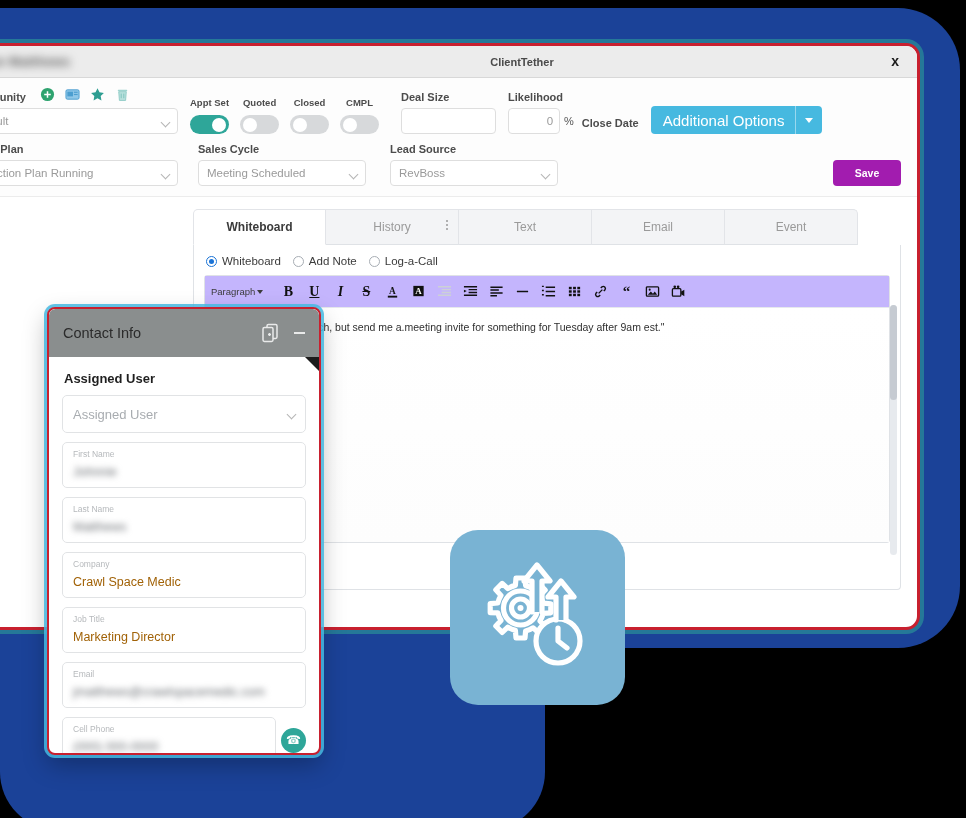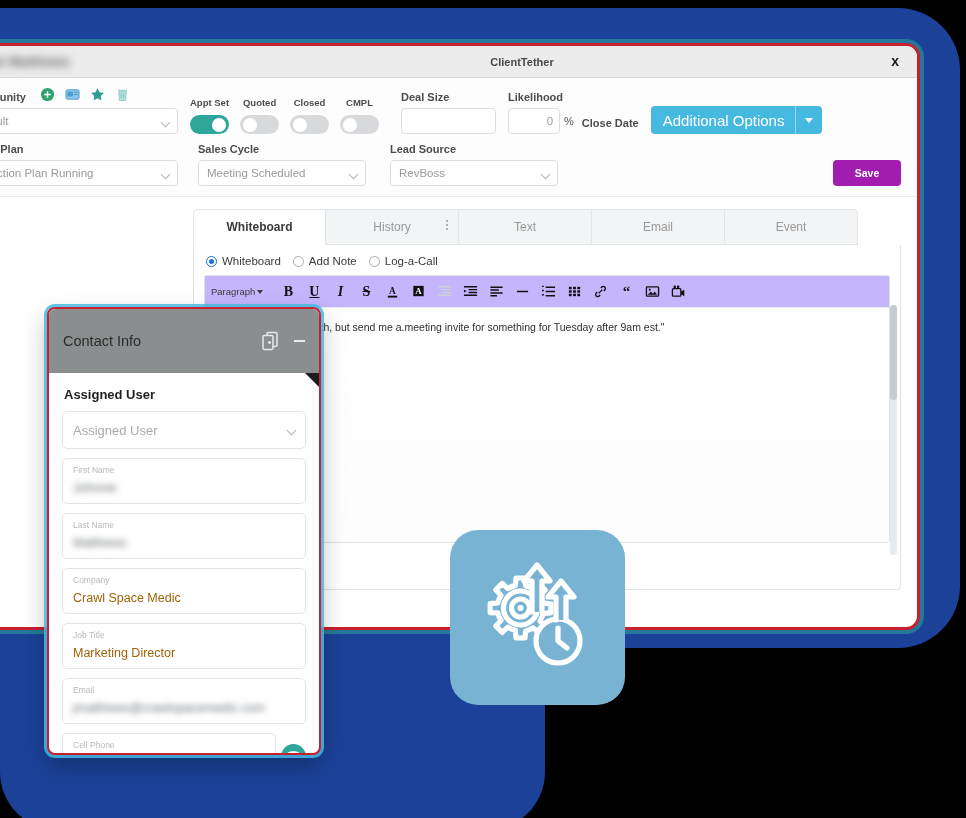--- a/index.html
+++ b/index.html
@@ -267,21 +267,21 @@
     position: absolute;
     left: 47px; top: 307px;
     width: 274px; height: 448px;
     background: #ffffff;
     border: 2.5px solid #c8202f;
     box-shadow: 0 0 0 3px rgba(70,185,224,0.85), 0 10px 24px rgba(0,0,0,.28);
     border-radius: 8px;
     overflow: hidden;
   }
   .cc-head {
-    height: 64px; background: #8a8e8e;
+    height: 48px; background: #8a8e8e;
     display: flex; align-items: center; padding: 0 14px;
     position: relative;
     border-radius: 6px 6px 0 0;
   }
   .cc-title { font-size: 14.5px; color: #2b2b2b; flex: 1; }
   .cc-acts { display: flex; align-items: center; gap: 14px; }
   .cc-dash { width: 11px; height: 2.5px; background: #e9eaea; display:block; cursor:pointer;}
   .cc-notch {
     position: absolute; right: 0; bottom: -14px;
     width: 0; height: 0;

